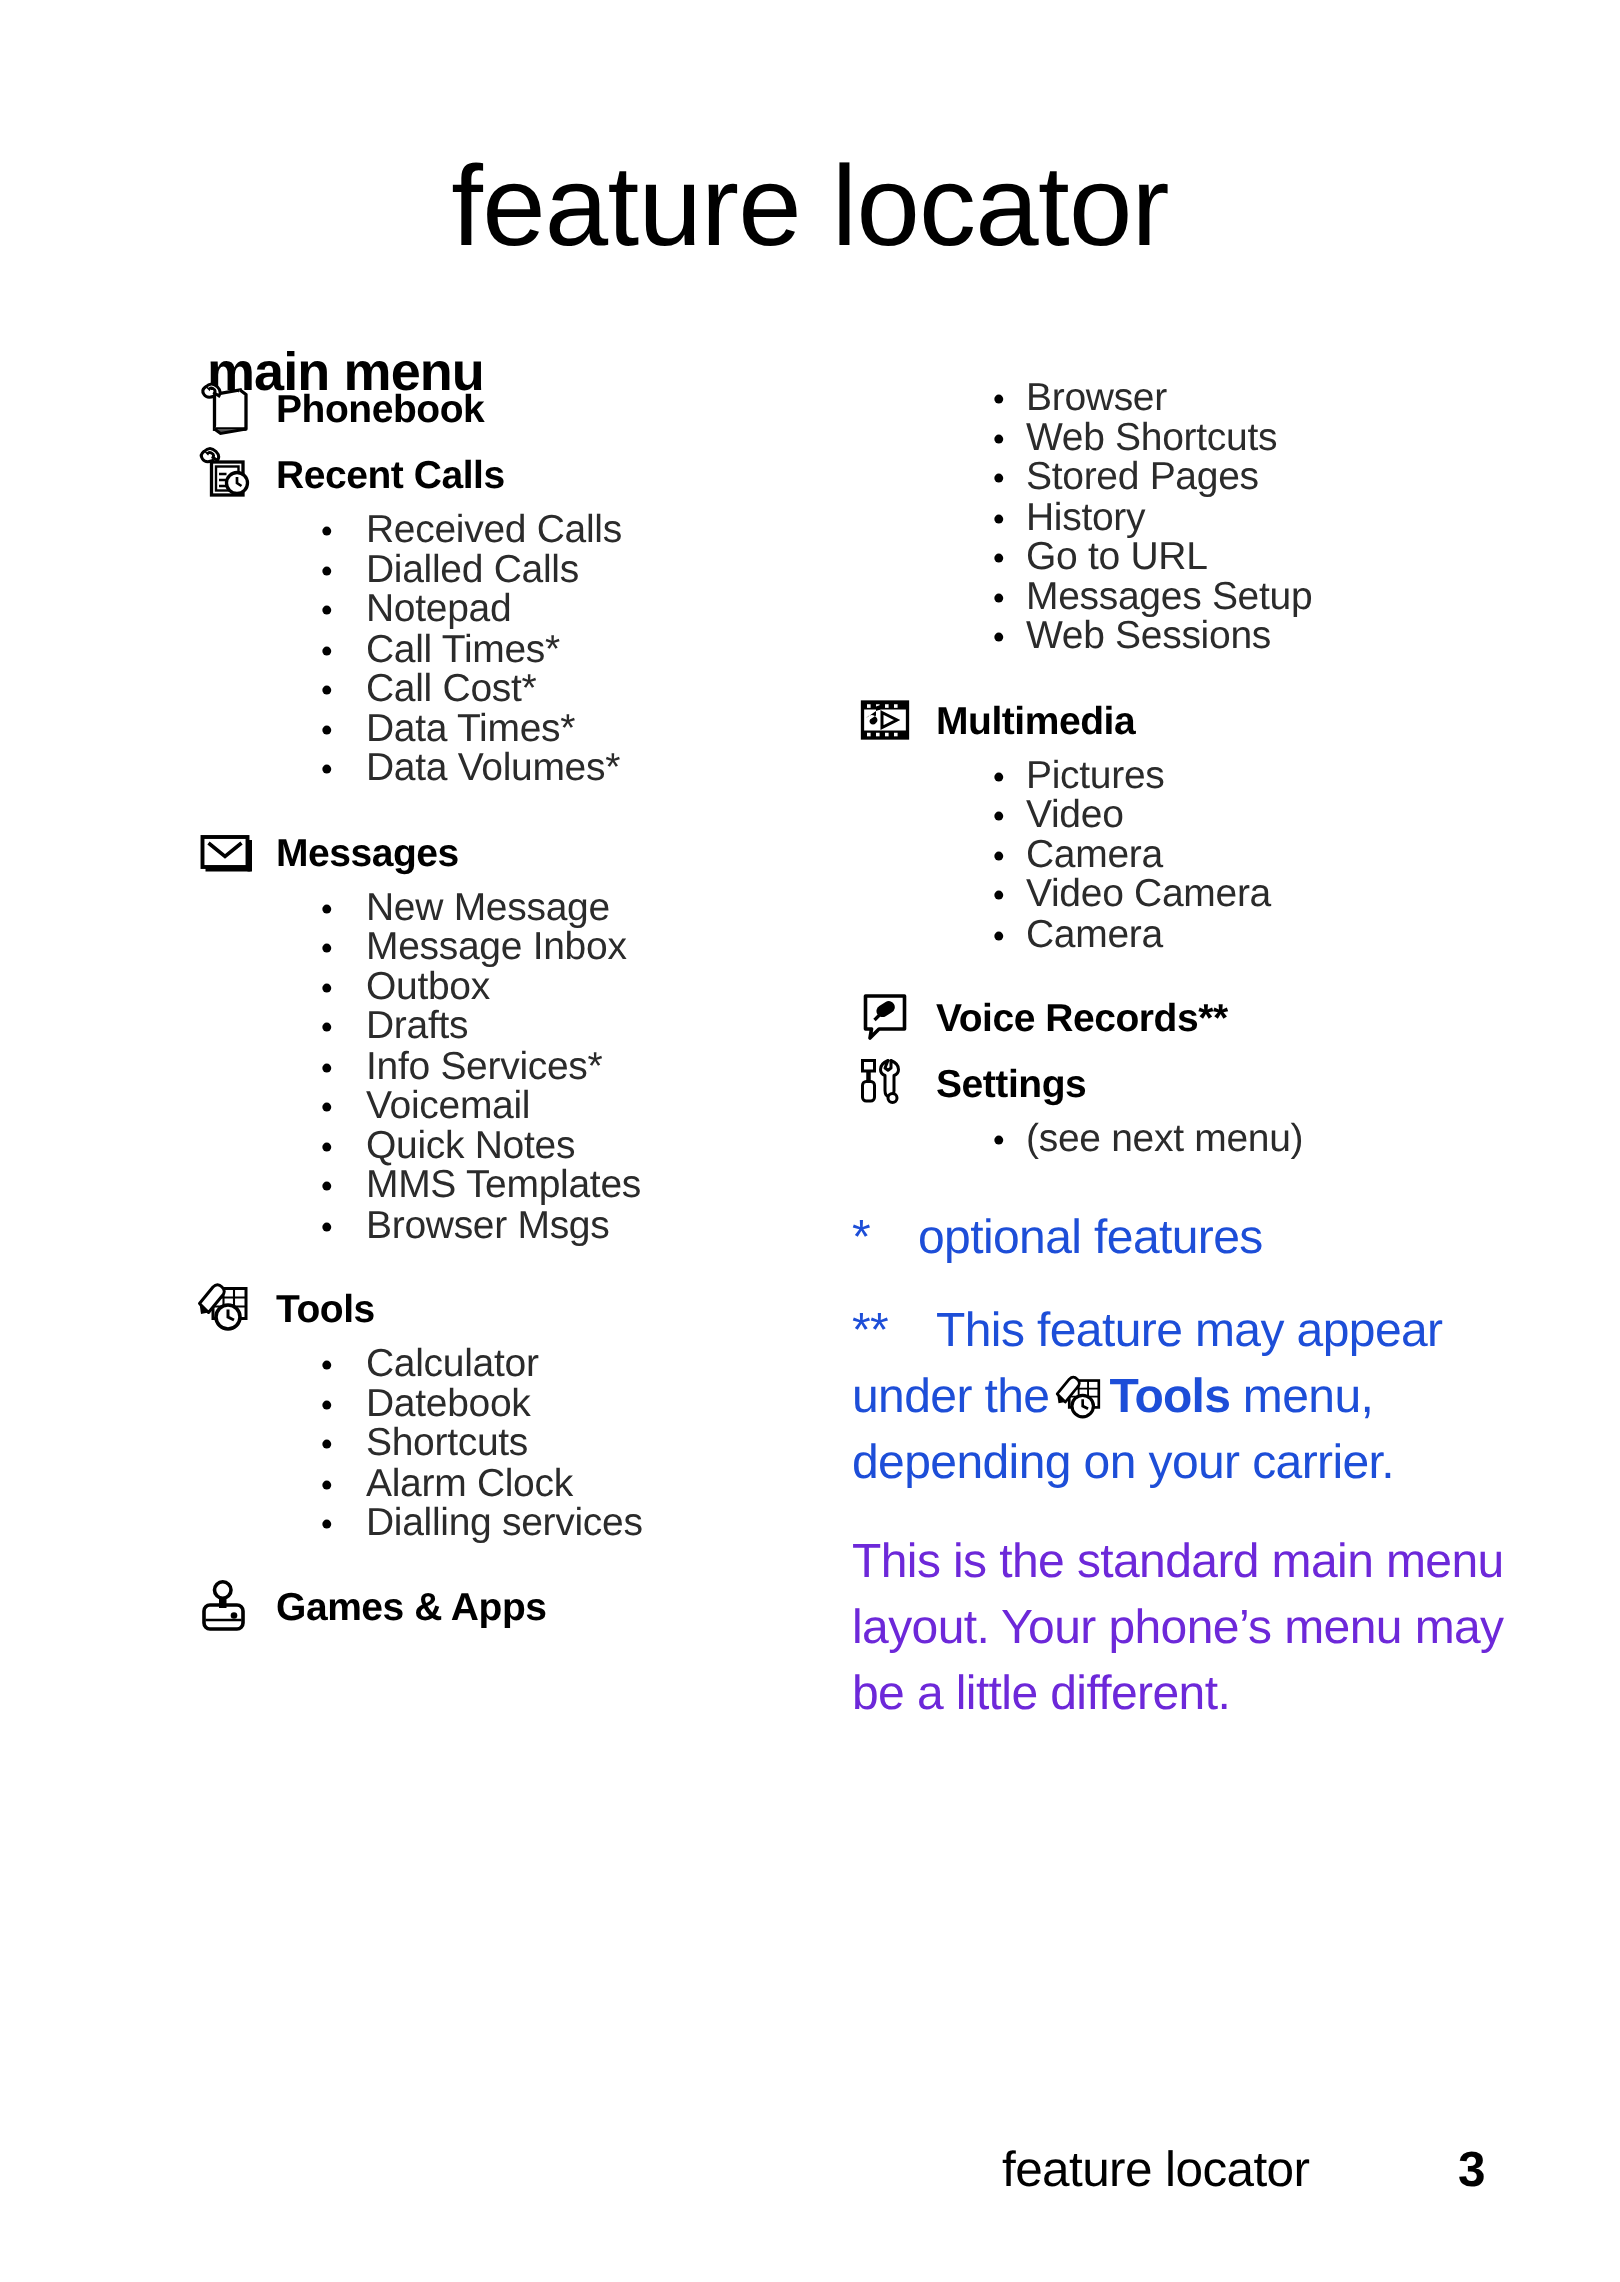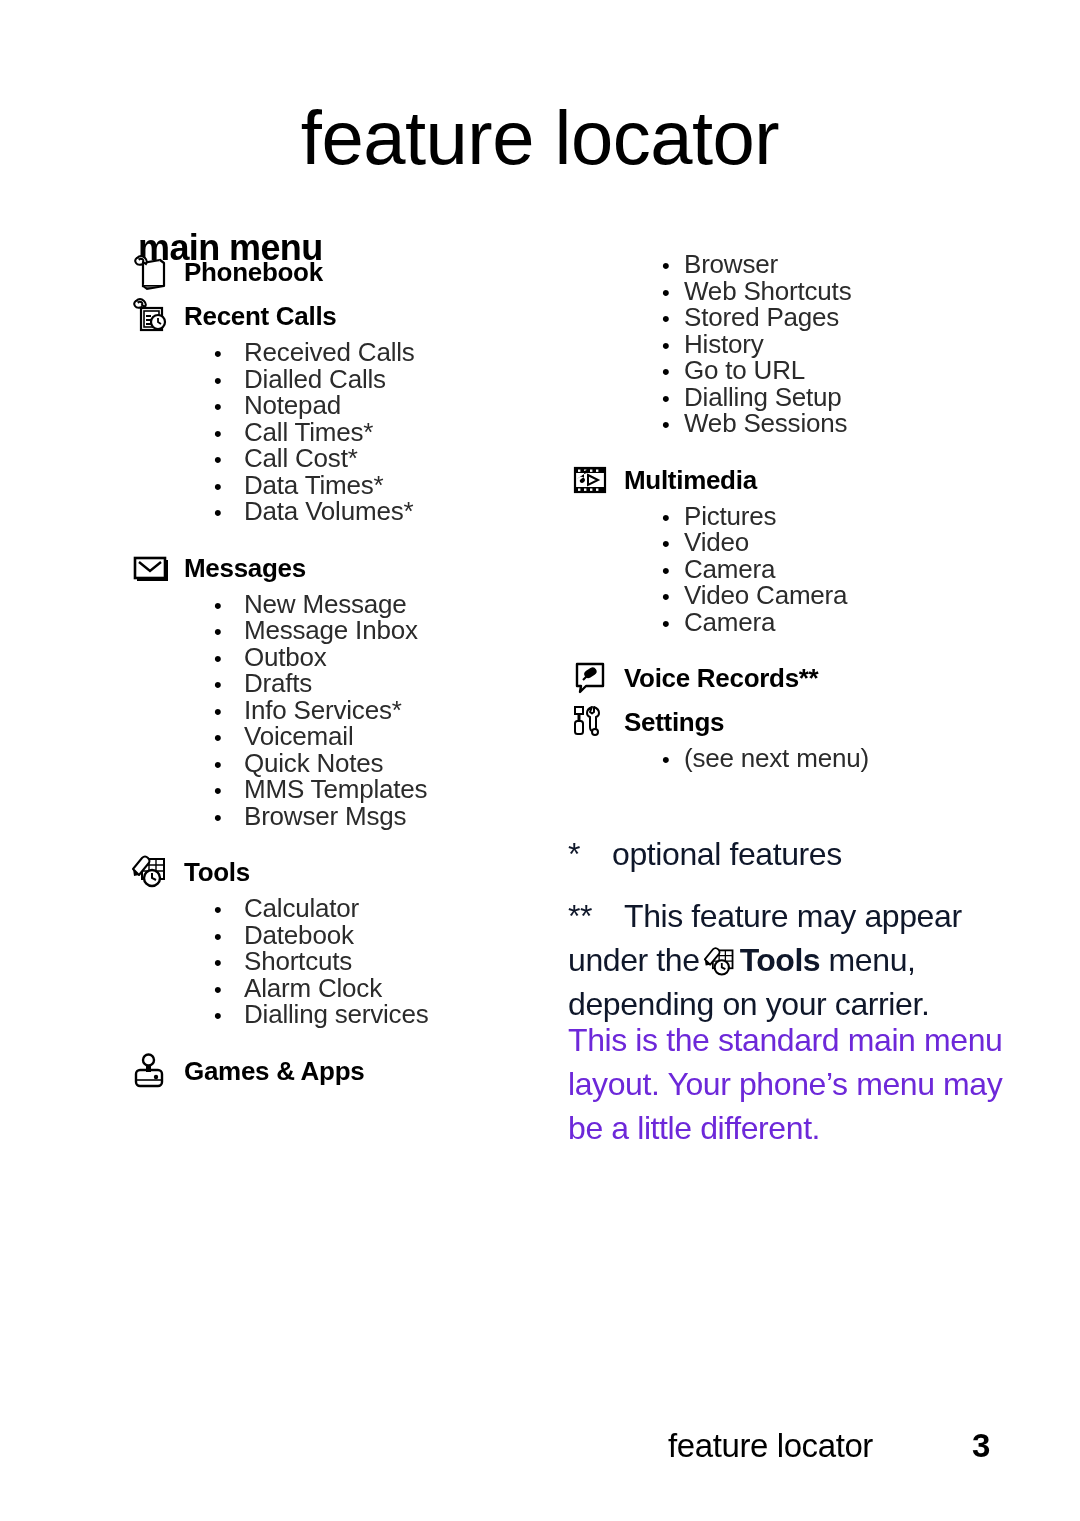--- a/index.html
+++ b/index.html
@@ -104,26 +104,26 @@
   .sub-left .bullet  { margin-left: 84px; }
   .sub-left .subtext { margin-left: 2px; }
   .sub-right .bullet { margin-left: 92px; }
   .sub-right .subtext{ margin-left: -6px; }
   .gap-md { height: 22px; }
 
   
   .notes {
     position: absolute;
     left: 568px;
-    top: 832px;
+    top: 802px;
     width: 440px;
     font-size: 32px;
     line-height: 44px;
     letter-spacing: -0.4px;
-    color: #0f172a;
+    color: #1d4ed8;
   }
   .note-p { margin: 0 0 18px 0; }
   .note-p:last-child { margin-bottom: 12px; }
   .note-mark {
     display: inline-block;
     min-width: 44px;
   }
   .note-mark.wide { min-width: 56px; }
   .inline-icon {
     display: inline-block;
@@ -380,21 +380,21 @@
         <li>
             <span class="bullet">•</span>
             <span class="subtext">History</span>
           </li>
         <li>
             <span class="bullet">•</span>
             <span class="subtext">Go to URL</span>
           </li>
         <li>
             <span class="bullet">•</span>
-            <span class="subtext">Dialling Setup</span>
+            <span class="subtext">Messages Setup</span>
           </li>
         <li>
             <span class="bullet">•</span>
             <span class="subtext">Web Sessions</span>
           </li>
       </ul>
     </div>
 
     <div class="gap-md"></div>
 

